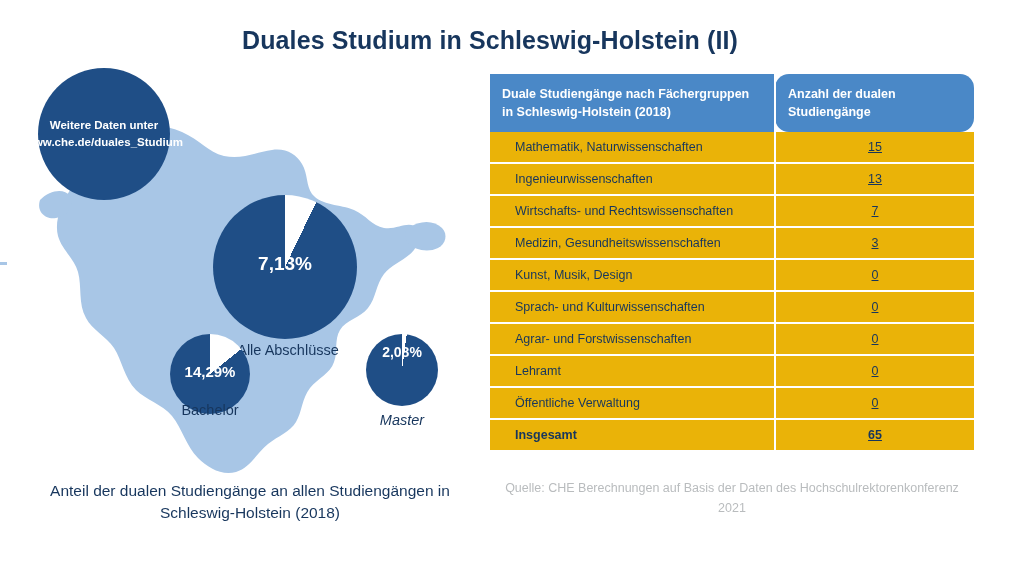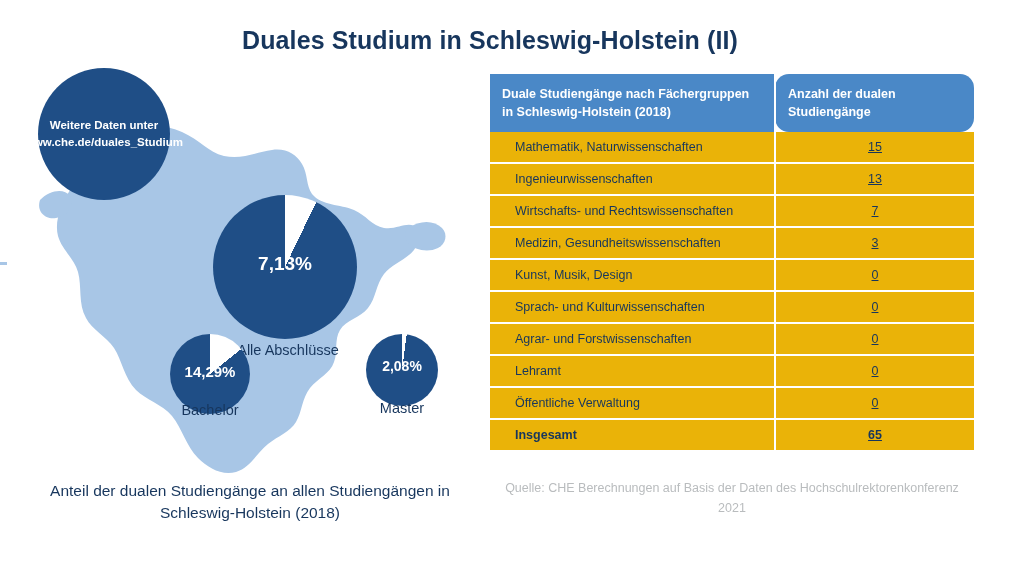--- a/index.html
+++ b/index.html
@@ -97,22 +97,22 @@
     left: 160px; top: 274px; width: 80px; height: 80px;
     background: conic-gradient(from 0deg, #ffffff 0deg 51.4deg, #1f4e86 51.4deg 360deg);
   }
   #pie-bachelor .label-inside { top: 29px; font-size: 15px; }
   #cap-bachelor { left: 140px; top: 342px; width: 120px; }
 
   #pie-master {
     left: 356px; top: 274px; width: 72px; height: 72px;
     background: conic-gradient(from 0deg, #ffffff 0deg 7.5deg, #1f4e86 7.5deg 360deg);
   }
-  #pie-master .label-inside { top: 24px; font-size: 14px; }
-  #cap-master { left: 340px; top: 340px; width: 104px; }
+  #pie-master .label-inside { top: 10px; font-size: 14px; }
+  #cap-master { left: 340px; top: 352px; width: 104px; font-style: italic; }
 
   .map-caption {
     position: absolute;
     left: 20px;
     top: 480px;
     width: 460px;
     text-align: center;
     font-size: 15.5px;
     line-height: 1.45;
     color: #17365d;

